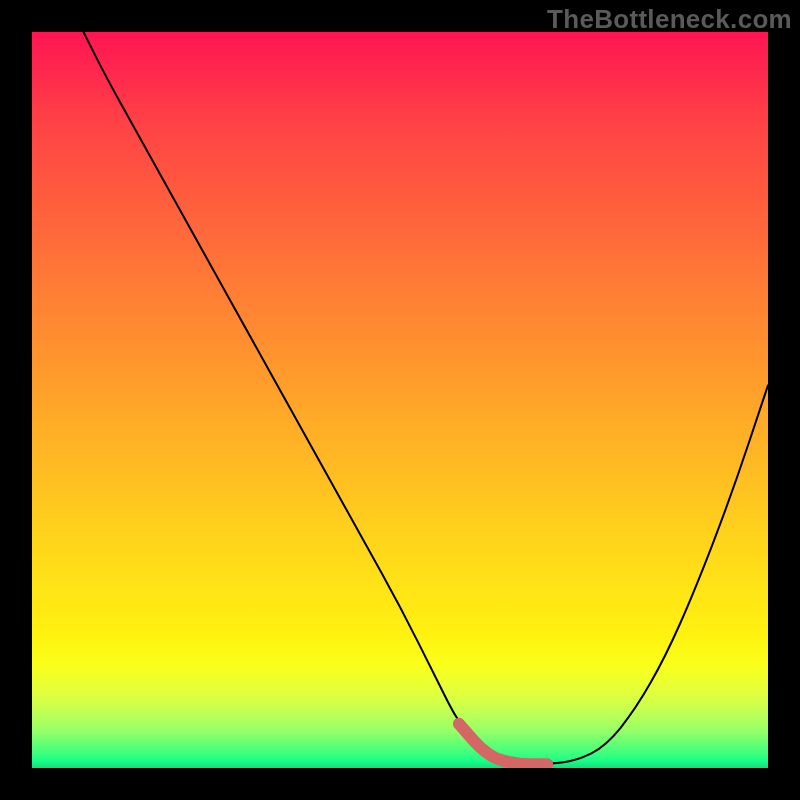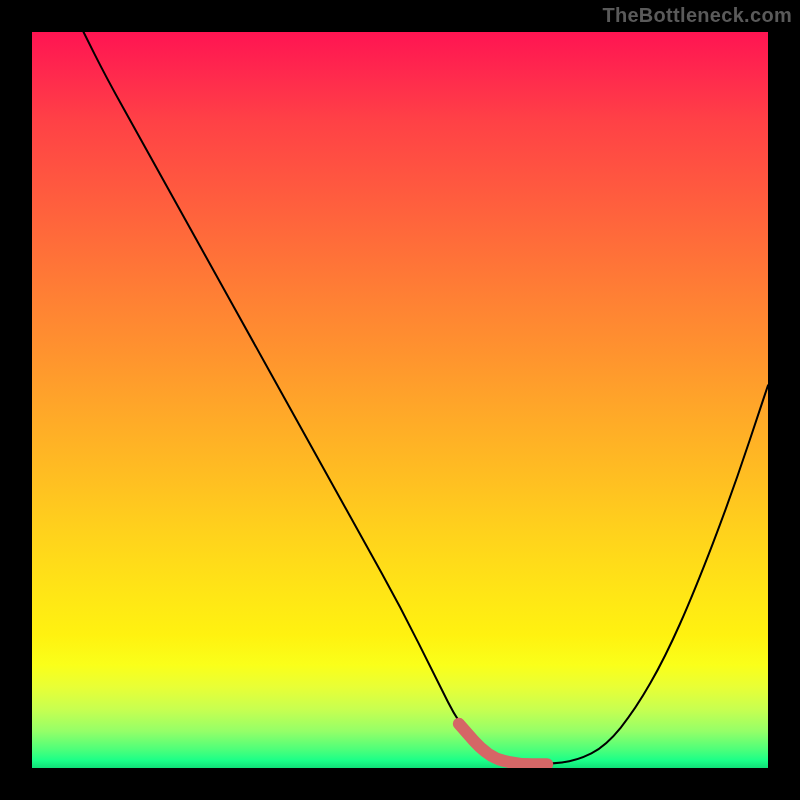--- a/index.html
+++ b/index.html
@@ -14,21 +14,21 @@
   .frame {
     position: relative;
     width: 800px;
     height: 800px;
     background: #000;
   }
   .watermark {
     position: absolute;
     right: 8px;
     top: 4px;
-    font-size: 20px;
+    font-size: 26px;
     font-weight: 600;
     color: #5a5a5a;
     letter-spacing: 0.3px;
     z-index: 10;
   }
   .plot-area {
     position: absolute;
     left: 32px;
     top: 32px;
     width: 736px;

